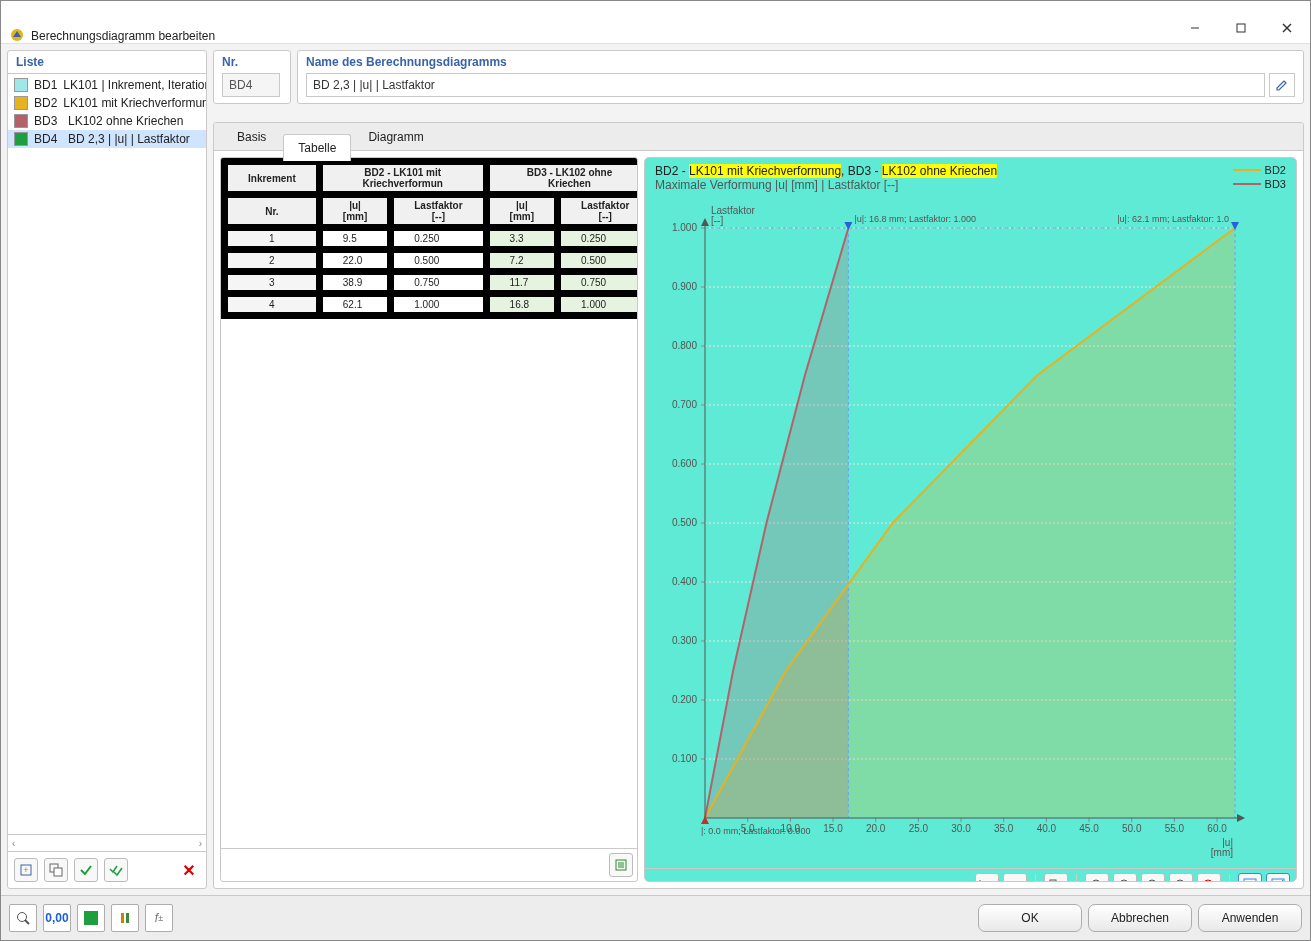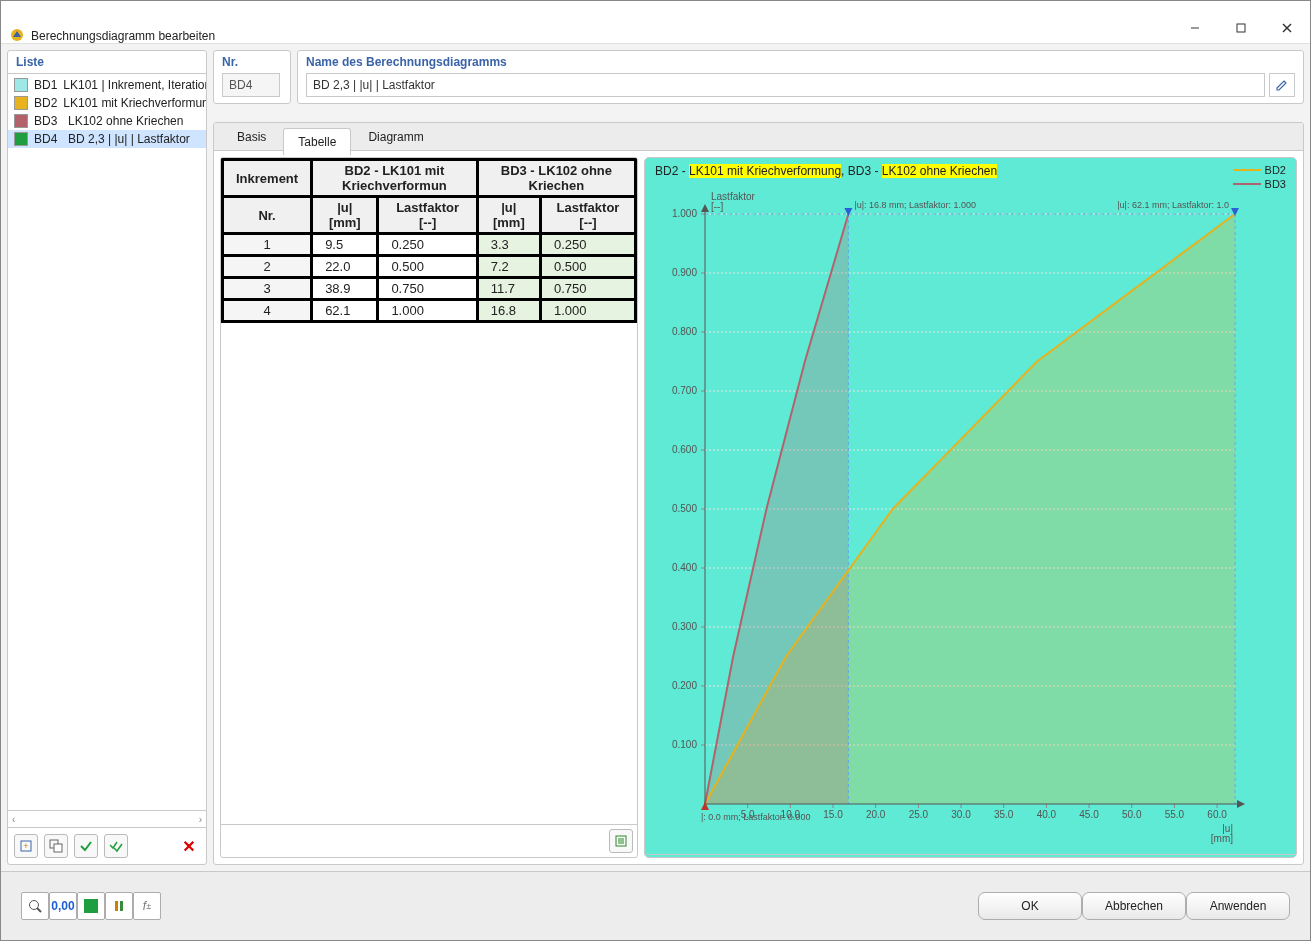--- a/index.html
+++ b/index.html
@@ -53,47 +53,47 @@
   .field.nr{width:60px}
   .field.name{flex:1;display:flex;flex-direction:column}
   .name-row{display:flex;gap:4px;align-items:center}
   .txt{flex:1;height:22px;border:1px solid var(--border);background:#fff;padding:0 6px;display:flex;align-items:center;color:#333}
   .txt.ro{background:#f5f5f5;color:#555;width:44px;flex:none}
   .edit-ico{width:24px;height:22px;border:1px solid var(--border);display:flex;align-items:center;justify-content:center;background:#fff;color:#3a64a8}
   
   .tabs-block{flex:1;display:flex;flex-direction:column;background:#fff;border:1px solid var(--border);border-radius:3px;overflow:hidden}
   .tabs{display:flex;border-bottom:1px solid var(--border);background:var(--panel-bg2);padding-left:8px}
   .tab{padding:6px 14px;background:var(--panel-bg2);border:1px solid transparent;border-bottom:none;margin-right:2px}
-  .tab.active{background:var(--tab-active);border-color:var(--border);position:relative;top:5px;border-radius:3px 3px 0 0}
+  .tab.active{background:var(--tab-active);border-color:var(--border);position:relative;top:11px;border-radius:3px 3px 0 0}
   .tab-body{flex:1;display:flex;gap:6px;padding:6px;overflow:hidden}
   
   .table-panel{width:416px;border:1px solid var(--border);border-radius:3px;background:#fff;display:flex;flex-direction:column;overflow:hidden}
   .table-wrap{flex:1;overflow:auto}
   table.data{border-collapse:collapse;width:100%}
-  table.data th,table.data td{border:3px solid #000000;padding:2px 12px;font-size:13px}
+  table.data th,table.data td{border:7px solid #000000;padding:2px 20px;font-size:10px}
   table.data th{background:#f0f0f0;font-weight:600;text-align:center}
   table.data td{text-align:left}
   table.data td.rownum{text-align:center;background:#f5f5f5}
   table.data td.g{background:var(--table-green)}
   .table-tools{border-top:1px solid var(--border);padding:4px;display:flex;justify-content:flex-end}
   
   .chart-panel{flex:1;border:1px solid var(--border);border-radius:5px;background:#5eead4;display:flex;flex-direction:column;overflow:hidden;position:relative}
   .chart-head{padding:6px 10px 0 10px}
   .chart-head .line1 span.hl{background:var(--highlight)}
   .chart-head .line2{color:#555}
   .legend{position:absolute;right:10px;top:6px;text-align:right;font-size:11px}
   .legend .lg{display:flex;align-items:center;justify-content:flex-end;gap:4px;margin-bottom:2px}
   .legend .ln{width:28px;height:2px}
   .chart-area{flex:1;padding:6px 10px 0 10px}
   svg{display:block}
   .guide{stroke:#6aa3e8;stroke-dasharray:3 3;stroke-width:1}
   .chart-tools{border-top:1px solid var(--border);padding:4px 6px;display:flex;align-items:center;gap:4px;justify-content:flex-end}
   .vsep{width:1px;height:22px;background:#ccc;margin:0 4px}
   
-  .footer{display:flex;align-items:center;padding:20px;gap:0;background:var(--footer);border-top:1px solid var(--border)}
+  .footer{display:flex;align-items:center;padding:8px;gap:6px;background:var(--footer);border-top:1px solid var(--border)}
   .footer .spacer{flex:1}
   .btn{min-width:78px;height:26px;border:1px solid var(--btn-border);background:linear-gradient(#fff,#e9e9e9);border-radius:7px;display:flex;align-items:center;justify-content:center;padding:0 12px}
   .sqbtn{width:26px;height:26px;border:1px solid var(--btn-border);background:#fff;border-radius:2px;display:flex;align-items:center;justify-content:center}
   .sqbtn .blue{color:#1e5fd6;font-weight:600}
   .green-sq{width:14px;height:14px;background:#1e9e3e}
   .drop-caret{font-size:8px;margin-left:2px;color:#666}
 </style>
 </head>
 <body>
 
@@ -270,20 +270,21 @@
                   </svg>
                 </span>
             </div>
           </div>
 
           <div class="chart-panel">
             <div class="chart-head">
               <div class="line1">
                 <span>BD2 - </span><span class="hl">LK101 mit Kriechverformung</span><span>, BD3 - </span><span class="hl">LK102 ohne Kriechen</span>
               </div>
+              <div class="line2">Maximale Verformung |u| [mm] | Lastfaktor [--]</div>
             </div>
             <div class="legend">
               <div class="lg">
                   <span class="ln" style="background:#e6b21e"></span>
                   <span>BD2</span>
                 </div>
               <div class="lg">
                   <span class="ln" style="background:#b3626b"></span>
                   <span>BD3</span>
                 </div>

